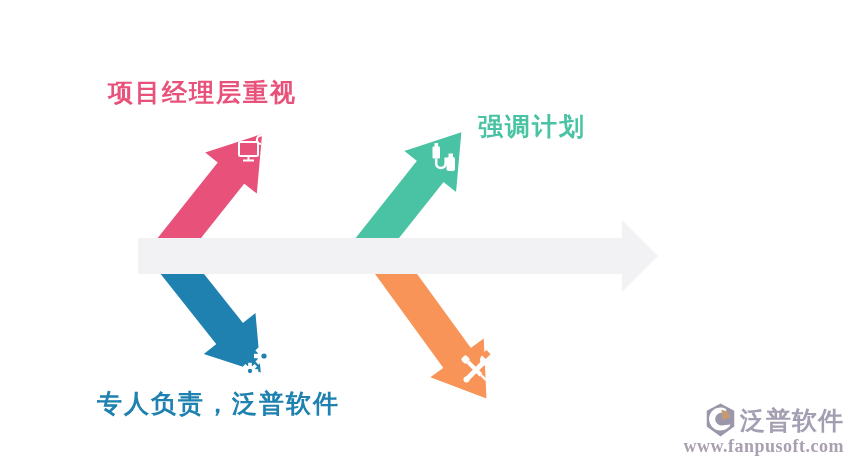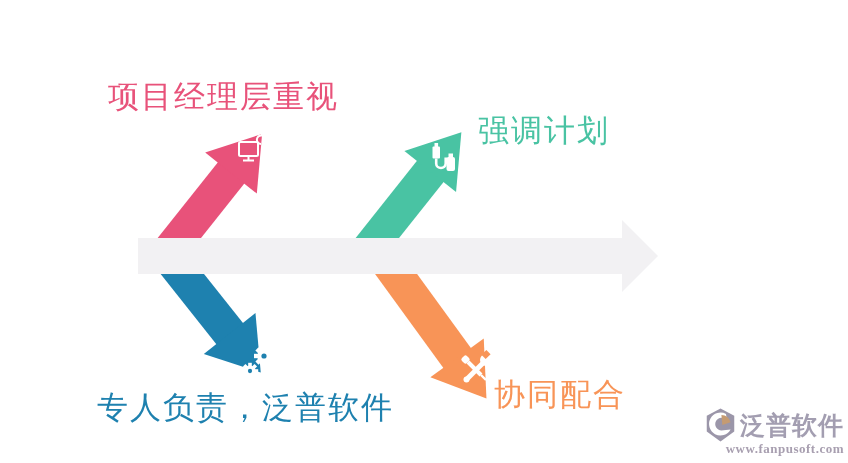--- a/index.html
+++ b/index.html
@@ -24,31 +24,31 @@
   .branch-orange{--c:#F89457;left:383px;top:239px;width:176px;transform:rotate(54deg);}
 
   
   .arrow-icon{position:absolute;z-index:3;}
   .icon-pink  {left:237px;top:130px;}
   .icon-teal  {left:427px;top:138px;}
   .icon-blue  {left:239px;top:344px;}
   .icon-orange{left:456px;top:348px;}
 
   
-  .label{position:absolute;z-index:4;font-size:31px;font-weight:400;letter-spacing:2px;white-space:nowrap;text-align:center;}
+  .label{position:absolute;z-index:4;font-size:25px;font-weight:700;letter-spacing:2px;white-space:nowrap;text-align:center;}
   .label-pink  {left:108px;top:76px; color:#E8527A;}
   .label-teal  {left:478px;top:110px;color:#49C3A3;}
   .label-blue  {left:97px; top:387px;color:#1E81AF;}
   .label-orange{left:494px;top:374px;color:#F89457;}
 
   
   .logo{position:absolute;right:4px;bottom:6px;z-index:4;display:flex;flex-direction:column;align-items:flex-end;}
   .logo-row{display:flex;align-items:center;gap:3px;}
   .logo-title{font-size:25px;font-weight:700;color:#A39EB1;letter-spacing:1px;}
-  .logo-url{font-family:"Liberation Serif","DejaVu Serif",serif;font-size:13px;font-weight:700;
+  .logo-url{font-family:"Liberation Serif","DejaVu Serif",serif;font-size:18px;font-weight:700;
             color:#A89FB0;letter-spacing:0.5px;margin-top:-2px;}
 </style>
 </head>
 <body>
 
 <div class="canvas">
 
   <div class="branch branch-pink">
     <div class="shaft"></div>
     <div class="head"></div>
@@ -112,21 +112,20 @@
 
     <circle cx="30" cy="12" r="6" fill="#fff"></circle>
     <rect x="27" y="3" width="6" height="7" fill="#F89457" transform="rotate(45 30 6.5)"></rect>
     <line x1="27" y1="15" x2="11" y2="31" stroke="#fff" stroke-width="5"></line>
     <circle cx="10.5" cy="31.5" r="3" fill="#fff"></circle>
   </svg>
 
   <div class="label label-pink">项目经理层重视</div>
   <div class="label label-teal">强调计划</div>
   <div class="label label-blue">专人负责，泛普软件</div>
-  <div class="label label-orange">协同配合</div>
 
   <div class="logo">
     <div class="logo-row">
       <svg width="33" height="36" viewBox="0 0 36 38">
         <path d="M18 1 L33 9 v17 L18 37 L3 26 V9 Z" fill="#9B96A9"></path>
         <path d="M24 7 a12.5 12.5 0 1 0 5 17 l-10 1 a7 7 0 1 1 6-11 z" fill="#fff"></path>
         <path d="M19 8 a11 11 0 0 1 10 8 l-9 3 z" fill="#C59B72"></path>
       </svg>
       <div class="logo-title">泛普软件</div>
     </div>

